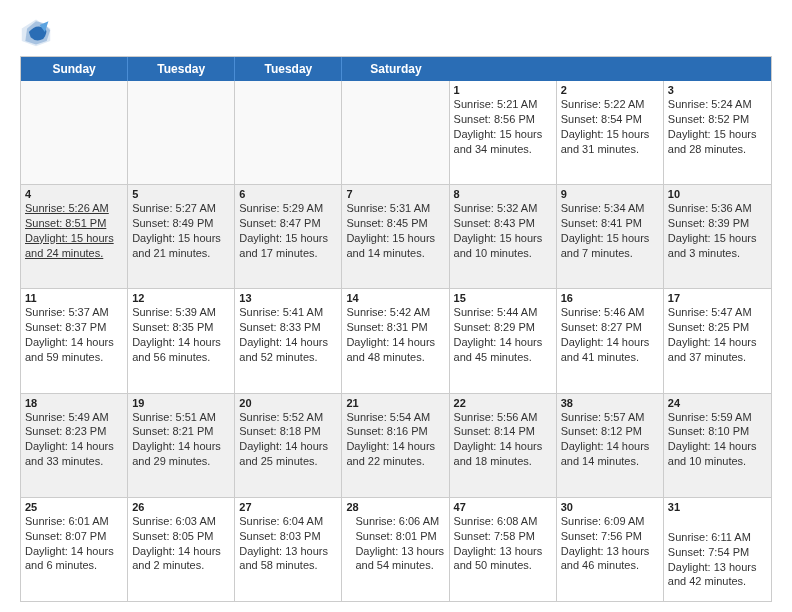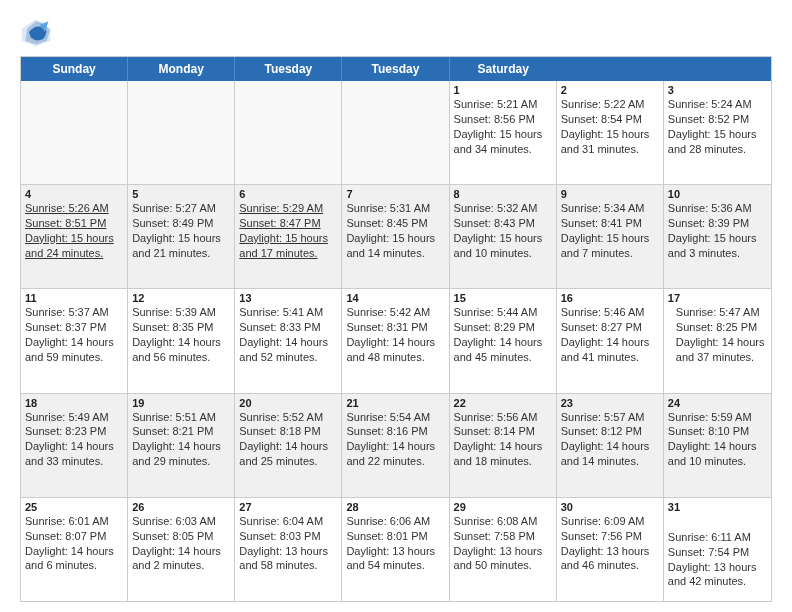--- a/index.html
+++ b/index.html
@@ -136,21 +136,20 @@
     </div>
     <div class="title-block">
       <div class="main-title"></div>
       <div class="subtitle"></div>
     </div>
   </div>
 
   <div class="calendar">
     <div class="cal-header" id="cal-header">
         <div class="cal-header-cell">Sunday</div>
-        <div class="cal-header-cell">Monday</div>
         <div class="cal-header-cell">Tuesday</div>
         <div class="cal-header-cell">Tuesday</div>
         <div class="cal-header-cell">Saturday</div>
       </div>
     <div class="cal-body" id="cal-body">
         <div class="cal-row">
           <div class="cal-cell empty"></div>
           <div class="cal-cell empty"></div>
           <div class="cal-cell empty"></div>
           <div class="cal-cell empty"></div>
@@ -186,21 +185,21 @@
           </div>
           <div class="cal-cell shaded">
             <div class="day-num">5</div>
             <div class="cell-text" style="white-space: pre-line;">Sunrise: 5:27 AM
 Sunset: 8:49 PM
 Daylight: 15 hours
 and 21 minutes.</div>
           </div>
           <div class="cal-cell shaded">
             <div class="day-num">6</div>
-            <div class="cell-text" style="white-space: pre-line; text-decoration: underline;">Sunrise: 5:29 AM
+            <div class="cell-text" style="white-space: pre-line;">Sunrise: 5:29 AM
 Sunset: 8:47 PM
 Daylight: 15 hours
 and 17 minutes.</div>
           </div>
           <div class="cal-cell shaded">
             <div class="day-num">7</div>
             <div class="cell-text" style="white-space: pre-line;">Sunrise: 5:31 AM
 Sunset: 8:45 PM
 Daylight: 15 hours
 and 14 minutes.</div>
@@ -265,21 +264,21 @@
           </div>
           <div class="cal-cell">
             <div class="day-num">16</div>
             <div class="cell-text" style="white-space: pre-line;">Sunrise: 5:46 AM
 Sunset: 8:27 PM
 Daylight: 14 hours
 and 41 minutes.</div>
           </div>
           <div class="cal-cell">
             <div class="day-num">17</div>
-            <div class="cell-text" style="white-space: pre-line; margin-left: 8px;">Sunrise: 5:47 AM
+            <div class="cell-text" style="white-space: pre-line;">Sunrise: 5:47 AM
 Sunset: 8:25 PM
 Daylight: 14 hours
 and 37 minutes.</div>
           </div>
         </div>
         <div class="cal-row">
           <div class="cal-cell shaded">
             <div class="day-num">18</div>
             <div class="cell-text" style="white-space: pre-line;">Sunrise: 5:49 AM
 Sunset: 8:23 PM
@@ -308,21 +307,21 @@
 and 22 minutes.</div>
           </div>
           <div class="cal-cell shaded">
             <div class="day-num">22</div>
             <div class="cell-text" style="white-space: pre-line;">Sunrise: 5:56 AM
 Sunset: 8:14 PM
 Daylight: 14 hours
 and 18 minutes.</div>
           </div>
           <div class="cal-cell shaded">
-            <div class="day-num">23</div>
+            <div class="day-num">38</div>
             <div class="cell-text" style="white-space: pre-line;">Sunrise: 5:57 AM
 Sunset: 8:12 PM
 Daylight: 14 hours
 and 14 minutes.</div>
           </div>
           <div class="cal-cell shaded">
             <div class="day-num">24</div>
             <div class="cell-text" style="white-space: pre-line;">Sunrise: 5:59 AM
 Sunset: 8:10 PM
 Daylight: 14 hours
@@ -346,27 +345,27 @@
           </div>
           <div class="cal-cell">
             <div class="day-num">27</div>
             <div class="cell-text" style="white-space: pre-line;">Sunrise: 6:04 AM
 Sunset: 8:03 PM
 Daylight: 13 hours
 and 58 minutes.</div>
           </div>
           <div class="cal-cell">
             <div class="day-num">28</div>
-            <div class="cell-text" style="white-space: pre-line;">Sunrise: 6:06 AM
+            <div class="cell-text" style="white-space: pre-line; margin-left: 9px;">Sunrise: 6:06 AM
 Sunset: 8:01 PM
 Daylight: 13 hours
 and 54 minutes.</div>
           </div>
           <div class="cal-cell">
-            <div class="day-num">29</div>
+            <div class="day-num">47</div>
             <div class="cell-text" style="white-space: pre-line;">Sunrise: 6:08 AM
 Sunset: 7:58 PM
 Daylight: 13 hours
 and 50 minutes.</div>
           </div>
           <div class="cal-cell">
             <div class="day-num">30</div>
             <div class="cell-text" style="white-space: pre-line;">Sunrise: 6:09 AM
 Sunset: 7:56 PM
 Daylight: 13 hours

